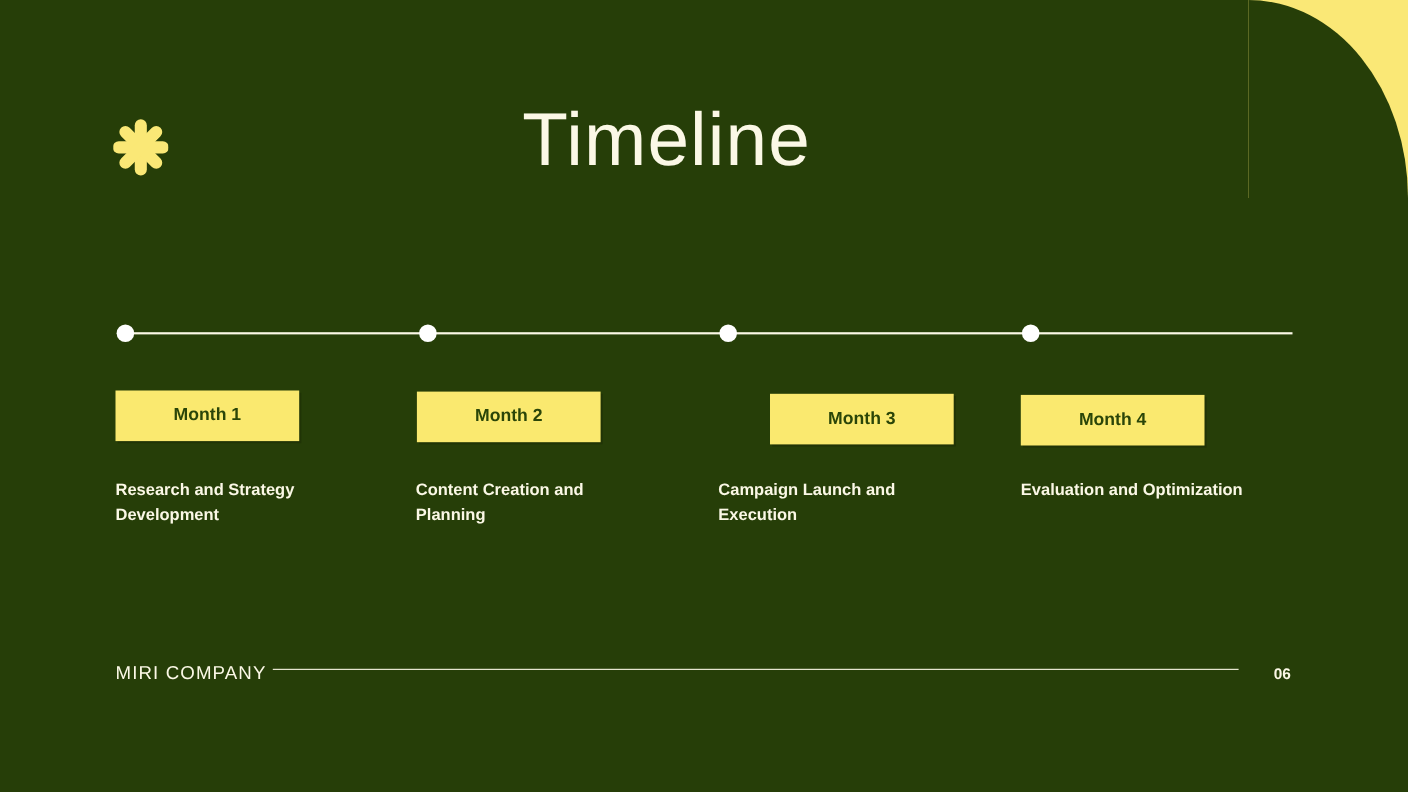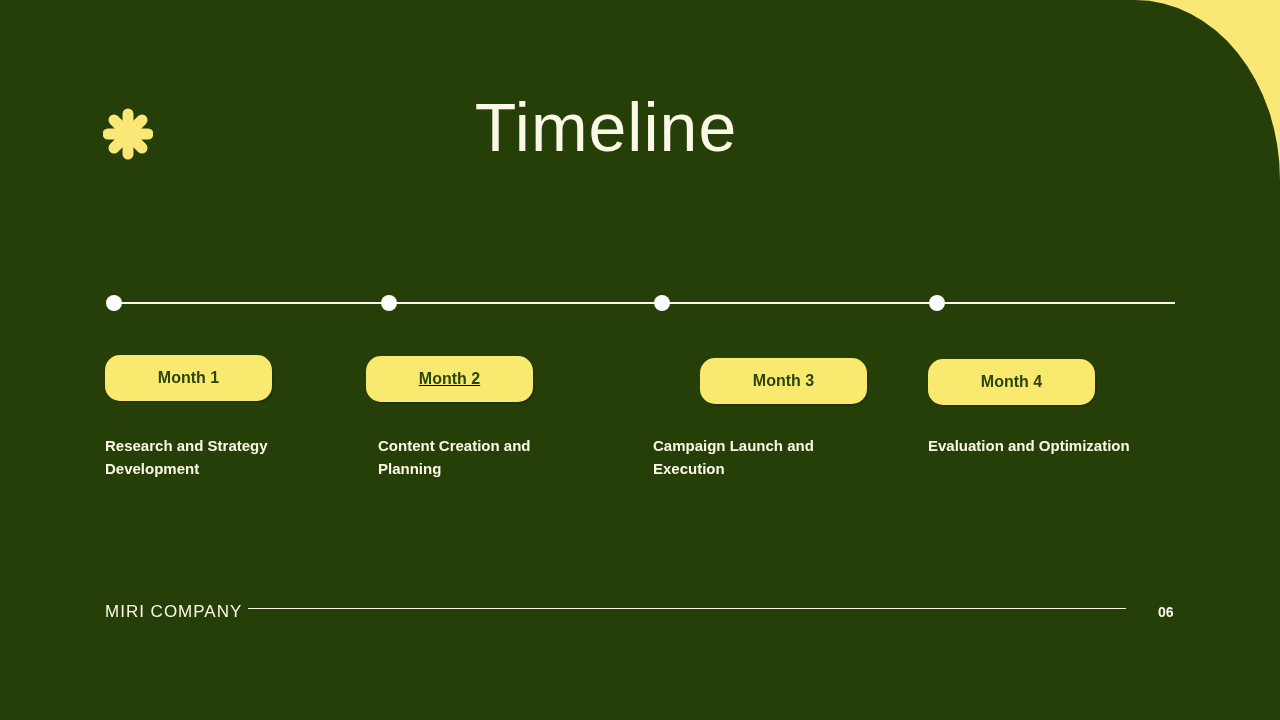--- a/index.html
+++ b/index.html
@@ -51,29 +51,28 @@
   .dot-0{left:106px;}
   .dot-1{left:381px;}
   .dot-2{left:654px;}
   .dot-3{left:929px;}
   .month-box{
     position:absolute;
     width:167px;height:46px;
     background:#FAE96F;
     display:flex;align-items:center;justify-content:center;
     box-shadow:2px 2px 0 rgba(0,0,0,0.15);
-    border-radius:15px;
   }
   .month-box span{
     color:#2A4508;
     font-size:16px;
     font-weight:700;
   }
   .box-0{left:105px;top:355px;}
-  .box-1{left:366px;top:356px;text-decoration:underline;}
+  .box-1{left:379px;top:356px;}
   .box-2{left:653px;top:358px;margin-left:47px;}
   .box-3{left:928px;top:359px;align-items:center;}
   .item-desc{
     position:absolute;
     width:205px;
     color:#FBF8E6;
     font-size:15px;
     font-weight:700;
     line-height:1.5;
   }

